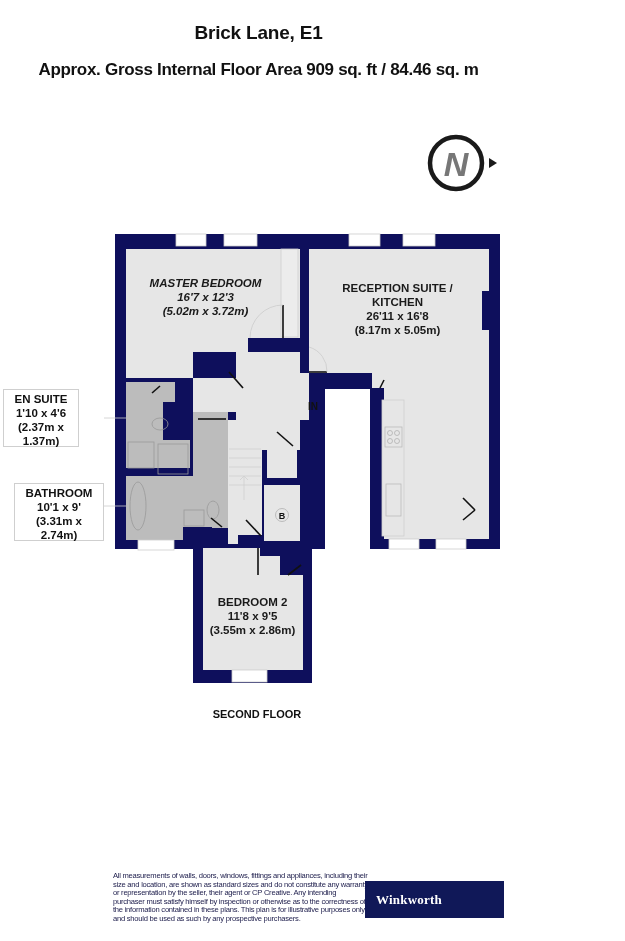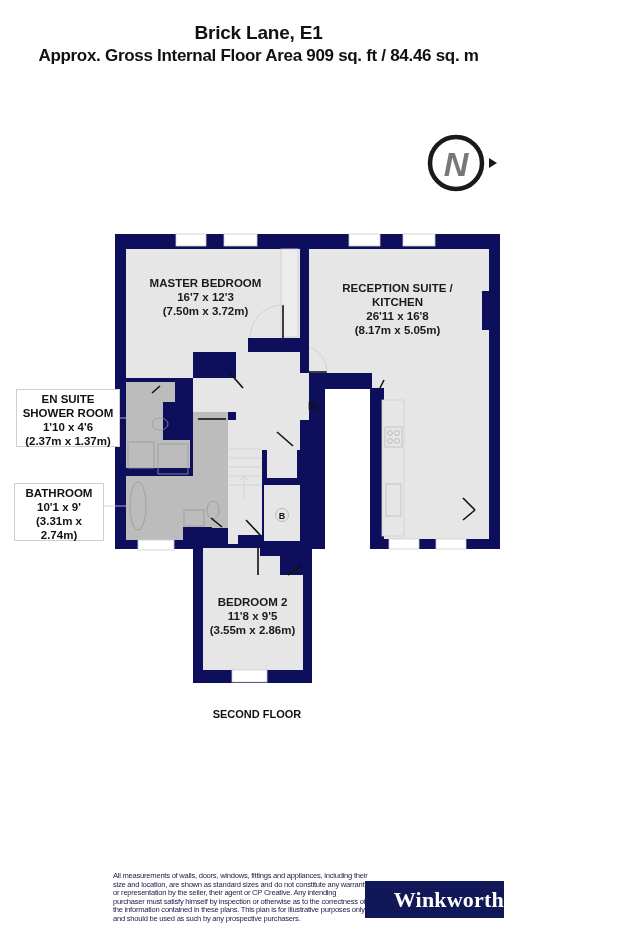--- a/index.html
+++ b/index.html
@@ -1,29 +1,29 @@
 <!DOCTYPE html>
 <html><head>
 <meta charset="utf-8">
 <style>
   html, body { margin: 0; padding: 0; background: #ffffff; }
   body { width: 625px; height: 941px; position: relative; overflow: hidden;
          font-family: "Liberation Sans", sans-serif; color: #111; }
   .title { position: absolute; left: 0; width: 517px; text-align: center; font-weight: bold; }
   #t1 { top: 22px; font-size: 19px; letter-spacing: -0.2px; }
-  #t2 { top: 46px; font-size: 17px; letter-spacing: -0.3px; }
+  #t2 { top: 60px; font-size: 17px; letter-spacing: -0.3px; }
   svg.plan { position: absolute; left: 0; top: 0; }
   .room-label { position: absolute; text-align: center; font-weight: bold; font-size: 11.5px; line-height: 14px; color: #1a1a1a; }
   .room-label span { display: block; }
   .callout { position: absolute; background: #fff; border: 1px solid #cfcfcf; text-align: center; font-weight: bold; font-size: 11.5px; line-height: 14px; padding: 2px 3px; box-sizing: border-box; }
   .callout span { display: block; }
   .floor-name { position: absolute; top: 708px; left: 0; width: 522px; text-align: center; padding-left: 0; font-weight: bold; font-size: 11px; }
   .floor-name span { position: relative; left: -4px; }
   .disclaimer { position: absolute; left: 113px; top: 872px; width: 255px; font-size: 7.6px; line-height: 8.6px; color: #1b1b4a; letter-spacing: -0.25px; }
-  .logo { position: absolute; left: 365px; top: 881px; width: 139px; height: 37px; background: #101858; color: #fff; font-family: "Liberation Serif", serif; font-weight: bold; font-size: 22px; line-height: 37px; box-sizing: border-box; letter-spacing: 0.2px; text-align: right; }
+  .logo { position: absolute; left: 365px; top: 881px; width: 139px; height: 37px; background: #101858; color: #fff; font-family: "Liberation Serif", serif; font-weight: bold; font-size: 13px; line-height: 37px; padding-left: 11px; box-sizing: border-box; letter-spacing: 0.2px; }
   .in-label { position: absolute; left: 308px; top: 401px; font-size: 10px; font-weight: bold; }
   .b-label { position: absolute; left: 275px; top: 508px; width: 14px; height: 14px; border-radius: 50%; border: 1px solid #bbb; font-size: 9px; font-weight: bold; text-align: center; line-height: 14px; box-sizing: border-box; }
 </style>
 </head>
 <body>
 
 <div id="t1" class="title">Brick Lane, E1</div>
 <div id="t2" class="title">Approx. Gross Internal Floor Area 909 sq. ft / 84.46 sq. m</div>
 
 <svg class="plan" width="625" height="941" viewBox="0 0 625 941">
@@ -113,36 +113,35 @@
     <line x1="288" y1="575" x2="301" y2="565"></line>
     <line x1="258" y1="548" x2="258" y2="575"></line>
   </g>
 
   <g stroke="#ccc" stroke-width="0.8">
     <line x1="104" y1="418" x2="126" y2="418"></line>
     <line x1="104" y1="506" x2="126" y2="506"></line>
   </g>
 </svg>
 
-<div class="room-label" style="left:133px; top:276px; width:145px;">
+<div class="room-label" style="left:133px; top:276px; width:145px;font-style:italic;">
   <span>MASTER BEDROOM</span>
   <span>16'7 x 12'3</span>
-  <span>(7.50m x 3.72m)</span>
+  <span>(5.02m x 3.72m)</span>
 </div>
 
 <div class="room-label" style="left:325px; top:281px; width:145px;">
   <span>RECEPTION SUITE /</span>
   <span>KITCHEN</span>
   <span>26'11 x 16'8</span>
   <span>(8.17m x 5.05m)</span>
 </div>
 
-<div class="callout" style="left:16px; top:389px; width:104px; height:58px;">
+<div class="callout" style="left:3px; top:389px; width:76px; height:58px;">
   <span>EN SUITE</span>
-  <span>SHOWER ROOM</span>
   <span>1'10 x 4'6</span>
   <span>(2.37m x 1.37m)</span>
 </div>
 
 <div class="callout" style="left:14px; top:483px; width:90px; height:58px;">
   <span>BATHROOM</span>
   <span>10'1 x 9'</span>
   <span>(3.31m x 2.74m)</span>
 </div>
 

